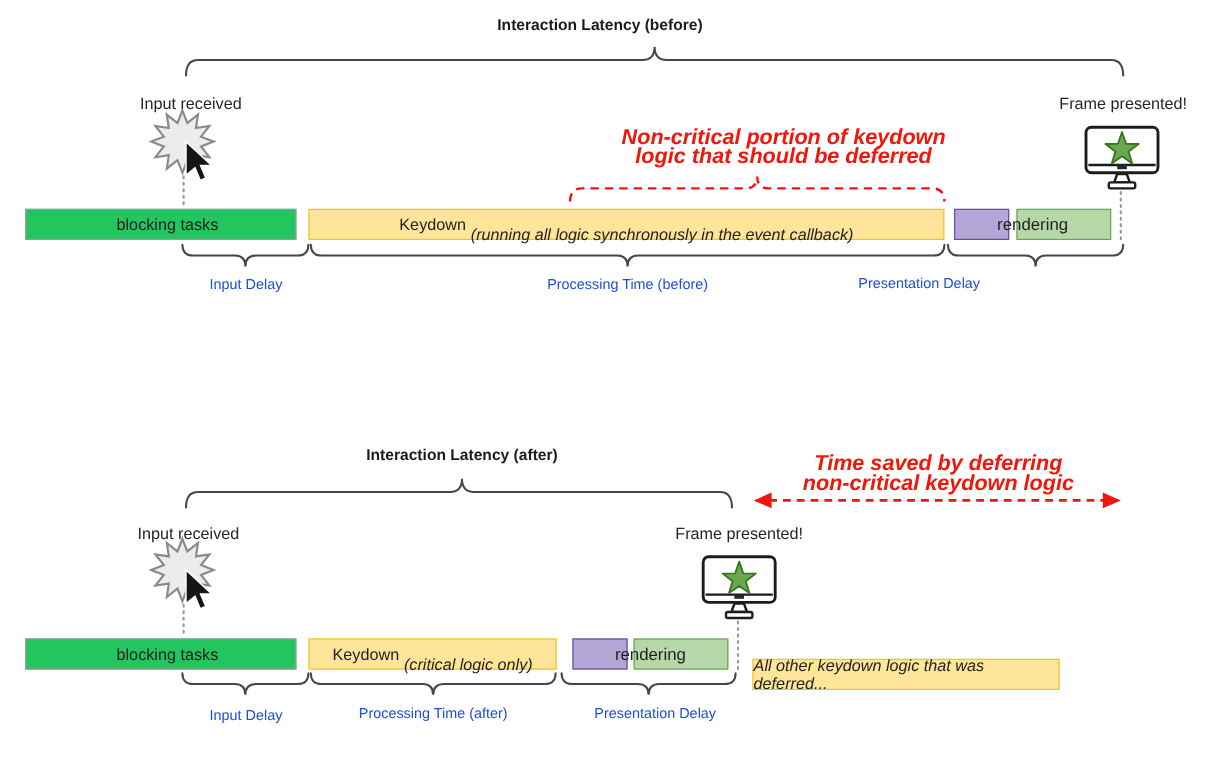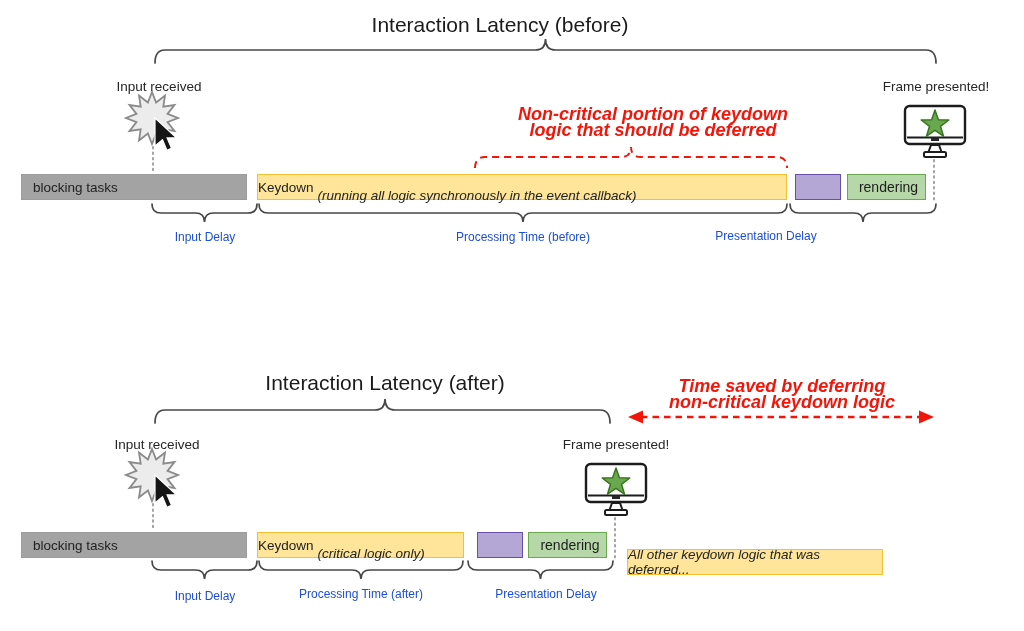--- a/index.html
+++ b/index.html
@@ -3,34 +3,34 @@
 <meta charset="utf-8">
 <style>
   html,body{margin:0;padding:0;background:#fff;}
   .canvas{
     position:relative;width:1024px;height:631px;background:#ffffff;overflow:hidden;
     font-family:"Liberation Sans","DejaVu Sans",sans-serif;color:#1e1e1e;
   }
   .canvas svg.layer{position:absolute;left:0;top:0;}
   .abs{position:absolute;white-space:nowrap;}
   .ctr{transform:translateX(-50%);}
-  .title{font-size:21px;font-weight:normal;color:#1b1b1b;}
+  .title{font-size:13px;font-weight:bold;color:#1b1b1b;}
   .evlabel{font-size:13.5px;color:#262626;}
   .dlabel{font-size:12px;color:#1d4ed8;}
   .note{font-size:18px;font-weight:bold;font-style:italic;color:#f2150a;
         text-align:center;line-height:16px;}
   .bar{position:absolute;box-sizing:border-box;display:flex;align-items:center;
-       justify-content:flex-start;font-size:13.5px;color:#222;column-gap:4px;}
-  .bar.gray  {background:#a3a3a3;border:1.5px solid #9c9c9c;justify-content:flex-start;padding-left:11px;}
+       justify-content:center;font-size:13.5px;color:#222;column-gap:4px;}
+  .bar.gray  {background:#22c55e;border:1.5px solid #9c9c9c;justify-content:center;padding-left:11px;}
   .bar.yellow{background:#ffe599;border:1.6px solid #f0c233;}
   .bar.purple{background:#b4a7d6;border:1.6px solid #674ea7;}
   .bar.green {background:#b6d7a8;border:1.6px solid #6aa84f;}
   .ital{font-style:italic;margin-top:17px;}
   .rend{position:absolute;display:flex;align-items:center;justify-content:center;
-        font-size:14px;color:#1e1e1e;z-index:5;margin-left:28px;}
+        font-size:14px;color:#1e1e1e;z-index:5;}
   .brace{stroke:#474747;stroke-width:1.7;fill:none;stroke-linecap:round;}
   .redbrace{stroke:#f2150a;stroke-width:2;fill:none;stroke-dasharray:7 5;stroke-linecap:butt;}
   .dotline{stroke:#9a9a9a;stroke-width:1.8;fill:none;stroke-dasharray:1.6 3.8;stroke-linecap:round;}
   .redline{stroke:#f2150a;stroke-width:2.3;fill:none;stroke-dasharray:6.5 5;}
   .redhead{fill:#f2150a;stroke:none;}
   .mono{stroke:#1c1c1c;fill:#ffffff;}
 </style>
 </head>
 <body>
 

